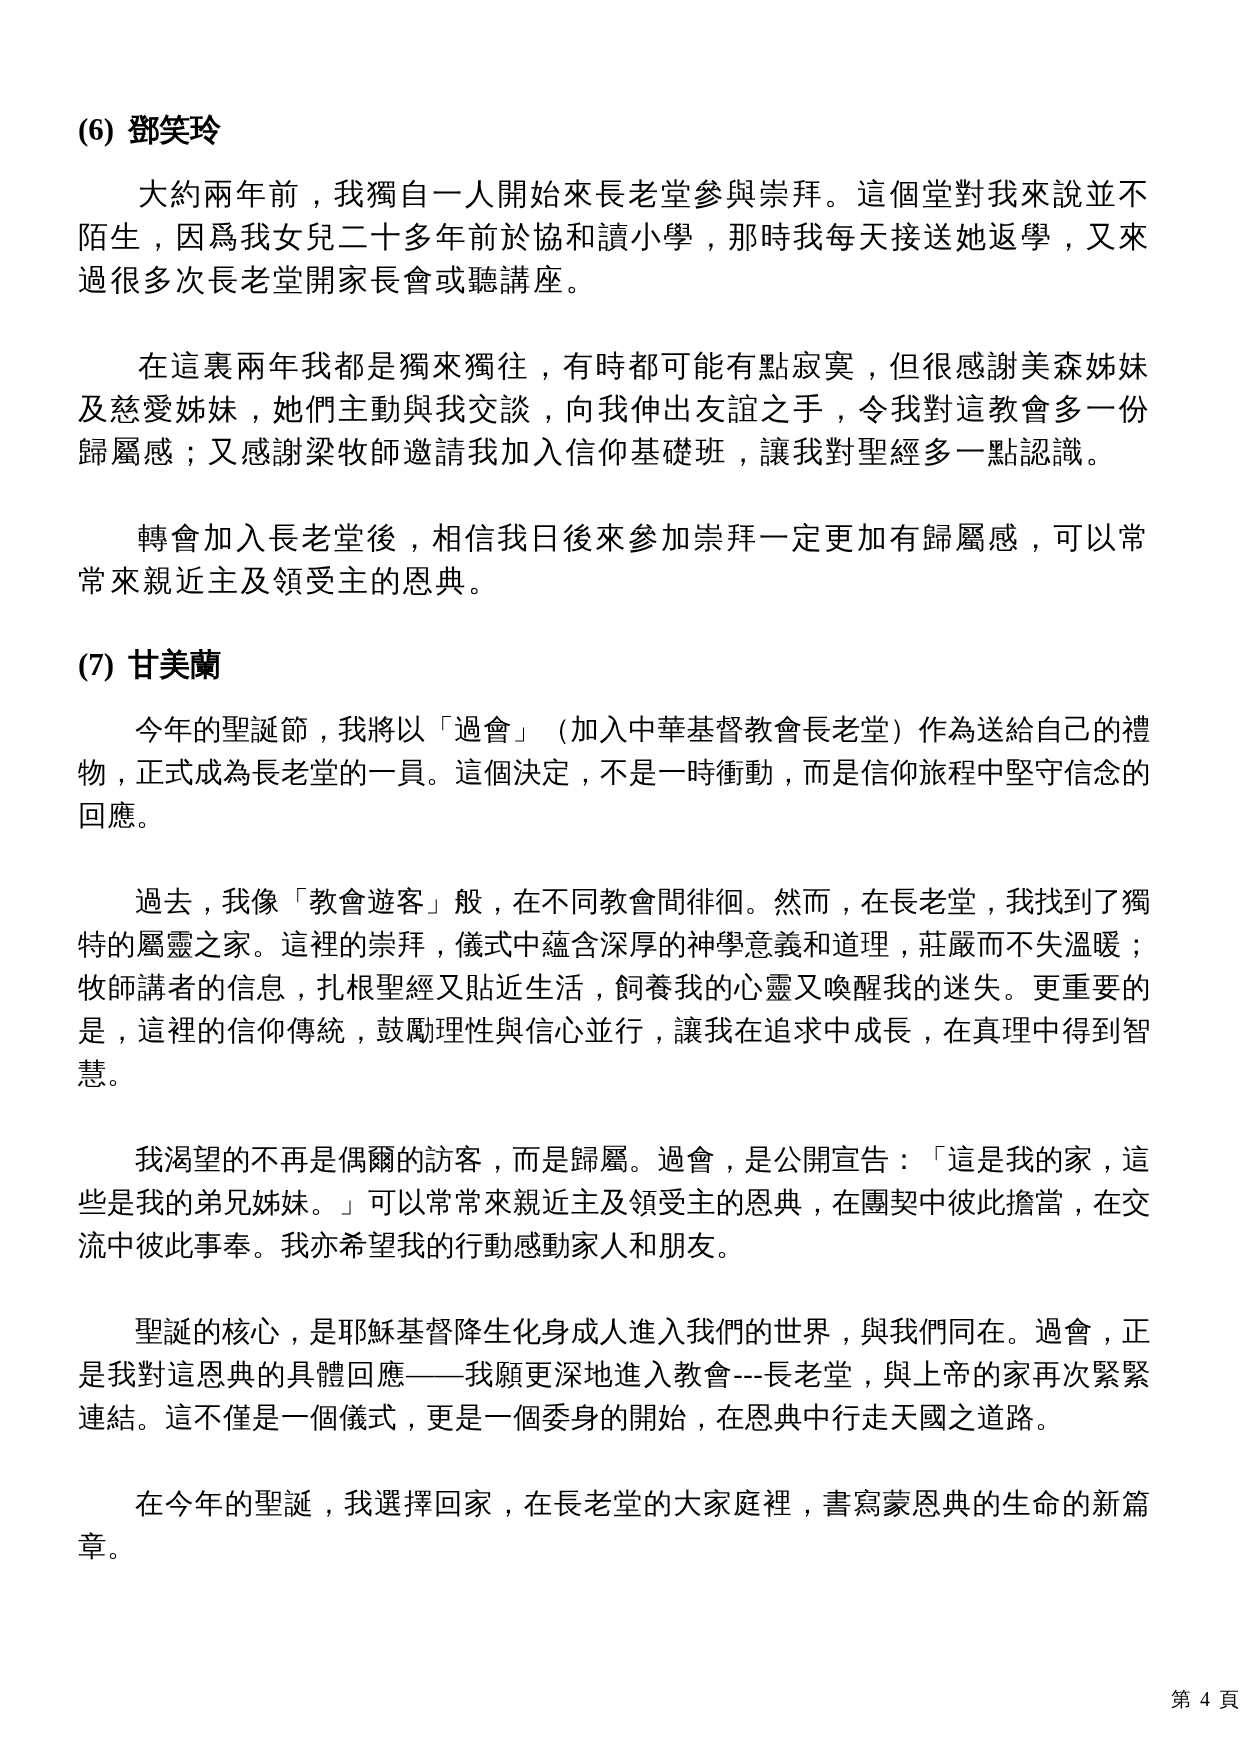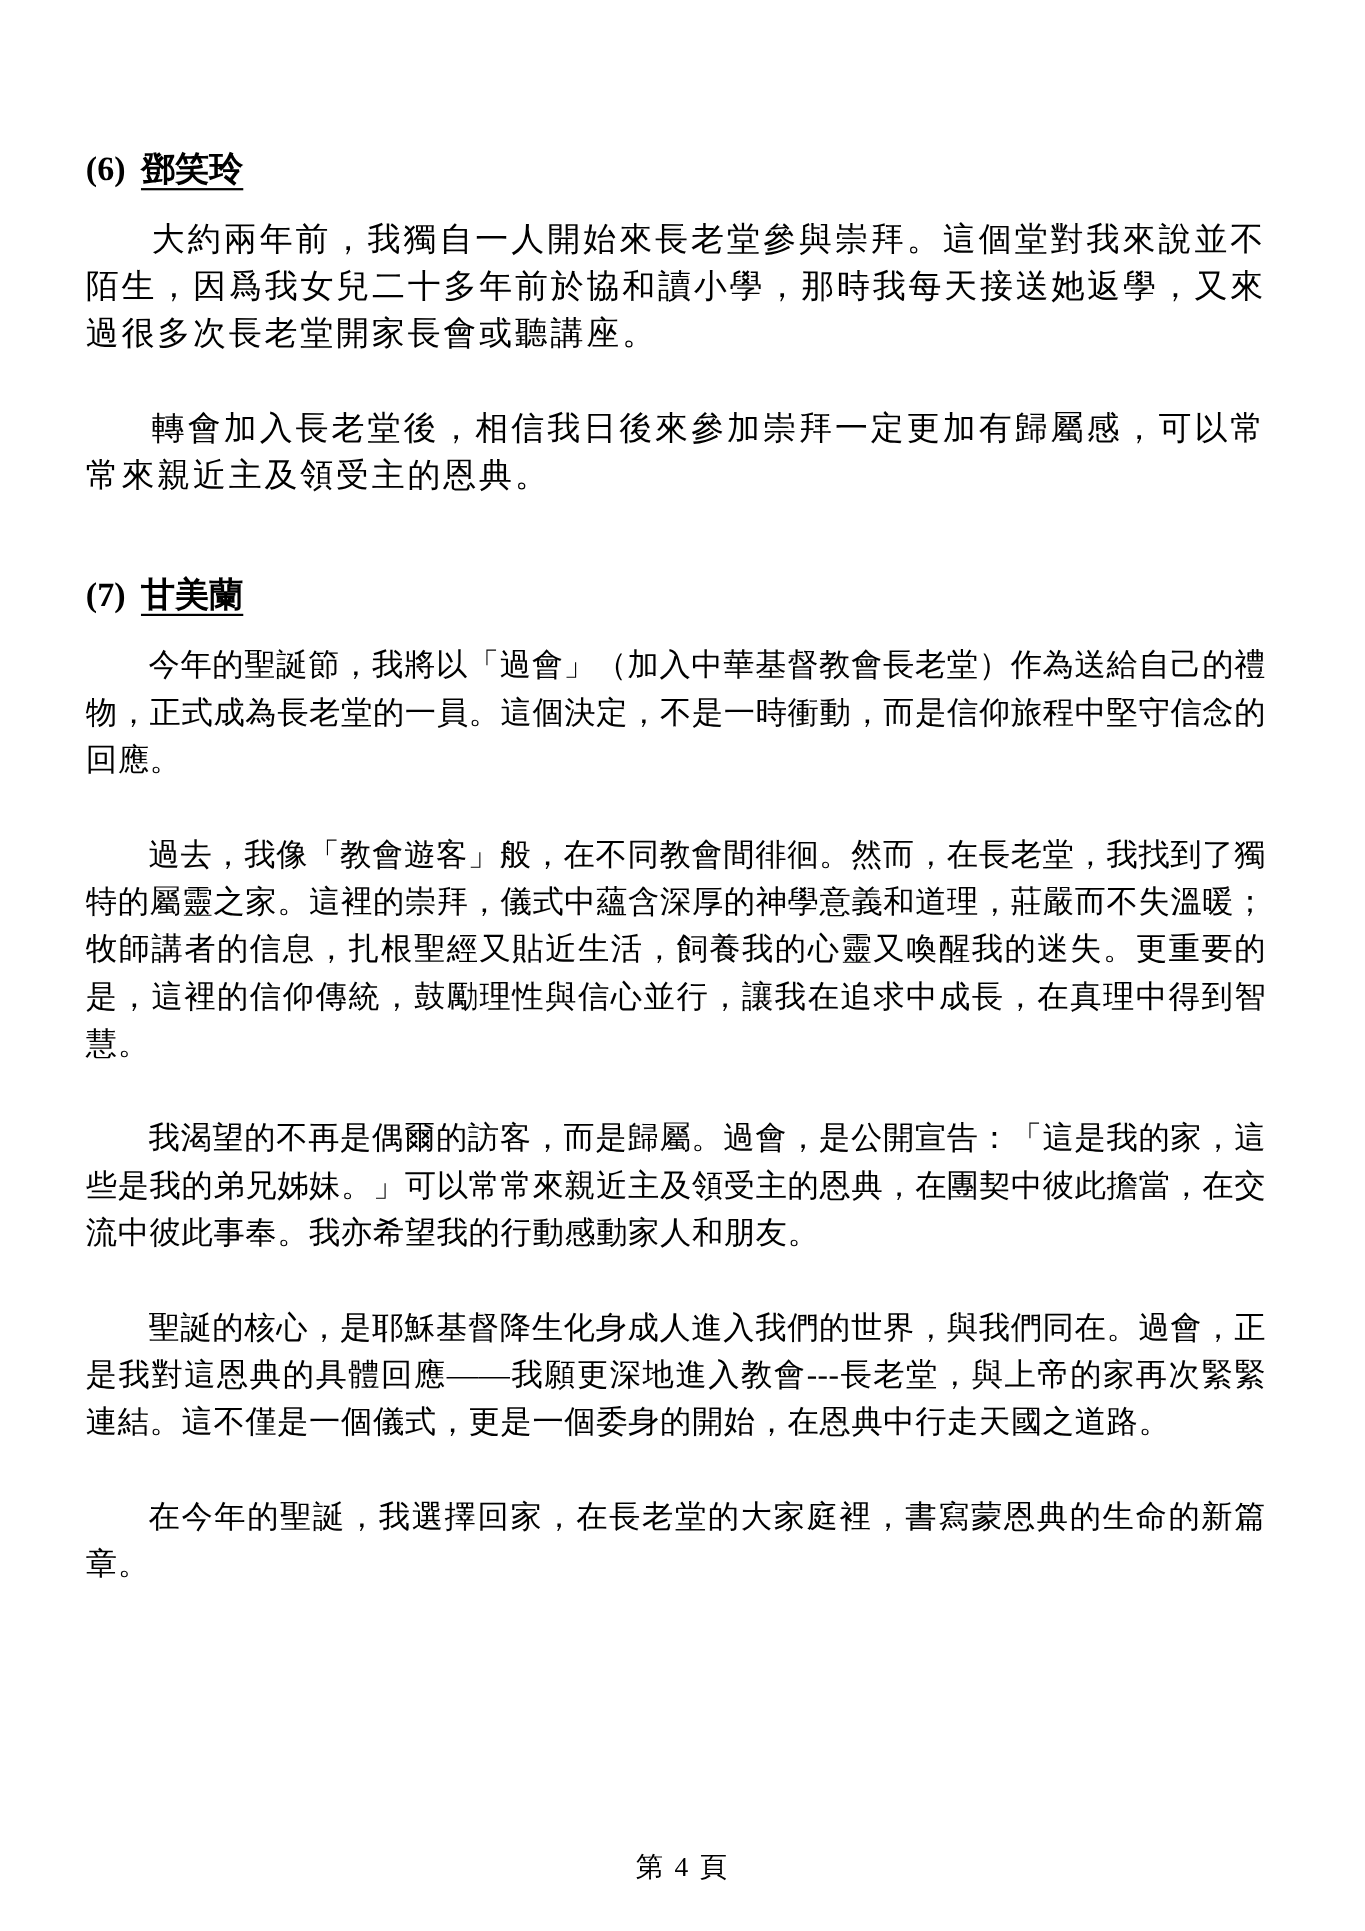--- a/index.html
+++ b/index.html
@@ -22,24 +22,22 @@
   .section-heading {
     display: flex;
     align-items: baseline;
     gap: 14px;
     font-size: 31px;
     font-weight: bold;
     line-height: 1.3;
     margin: 0 0 22px 0;
   }
   .section-heading .author-name {
-    text-decoration: underline;
     text-underline-offset: 7px;
     text-decoration-thickness: 2px;
-    margin-top: 24px;
   }
   .body-paragraph {
     text-align: justify;
     text-indent: 2em;
     margin: 0 12px 43px 0;
   }
   .sec6 .body-paragraph {
     font-size: 30px;
     line-height: 43px;
     letter-spacing: 2.5px;
@@ -49,36 +47,37 @@
     line-height: 43px;
     letter-spacing: 0.5px;
   }
   .sec6 { margin-bottom: 18px; }
   .sec7 .section-heading { margin-top: 10px; }
   .page-footer {
     position: absolute;
     bottom: 42px;
     left: 0;
     width: 100%;
-    text-align: center;
-    font-size: 25px;
+    text-align: right;
+    font-size: 20px;
     letter-spacing: 2px;
   }
 </style>
 </head>
 <body>
 
 <div class="page">
 
   <section class="sec6">
     <h2 class="section-heading">
       <span class="section-number">(6)</span>
       <span class="author-name">鄧笑玲</span>
     </h2>
     <p class="body-paragraph">大約兩年前，我獨自一人開始來長老堂參與崇拜。這個堂對我來說並不陌生，因爲我女兒二十多年前於協和讀小學，那時我每天接送她返學，又來過很多次長老堂開家長會或聽講座。</p>
+    <p class="body-paragraph">在這裏兩年我都是獨來獨往，有時都可能有點寂寞，但很感謝美森姊妹及慈愛姊妹，她們主動與我交談，向我伸出友誼之手，令我對這教會多一份歸屬感；又感謝梁牧師邀請我加入信仰基礎班，讓我對聖經多一點認識。</p>
     <p class="body-paragraph">轉會加入長老堂後，相信我日後來參加崇拜一定更加有歸屬感，可以常常來親近主及領受主的恩典。</p>
   </section>
 
   <section class="sec7">
     <h2 class="section-heading">
       <span class="section-number">(7)</span>
       <span class="author-name">甘美蘭</span>
     </h2>
     <p class="body-paragraph">今年的聖誕節，我將以「過會」（加入中華基督教會長老堂）作為送給自己的禮物，正式成為長老堂的一員。這個決定，不是一時衝動，而是信仰旅程中堅守信念的回應。</p>
     <p class="body-paragraph">過去，我像「教會遊客」般，在不同教會間徘徊。然而，在長老堂，我找到了獨特的屬靈之家。這裡的崇拜，儀式中蘊含深厚的神學意義和道理，莊嚴而不失溫暖；牧師講者的信息，扎根聖經又貼近生活，飼養我的心靈又喚醒我的迷失。更重要的是，這裡的信仰傳統，鼓勵理性與信心並行，讓我在追求中成長，在真理中得到智慧。</p>

